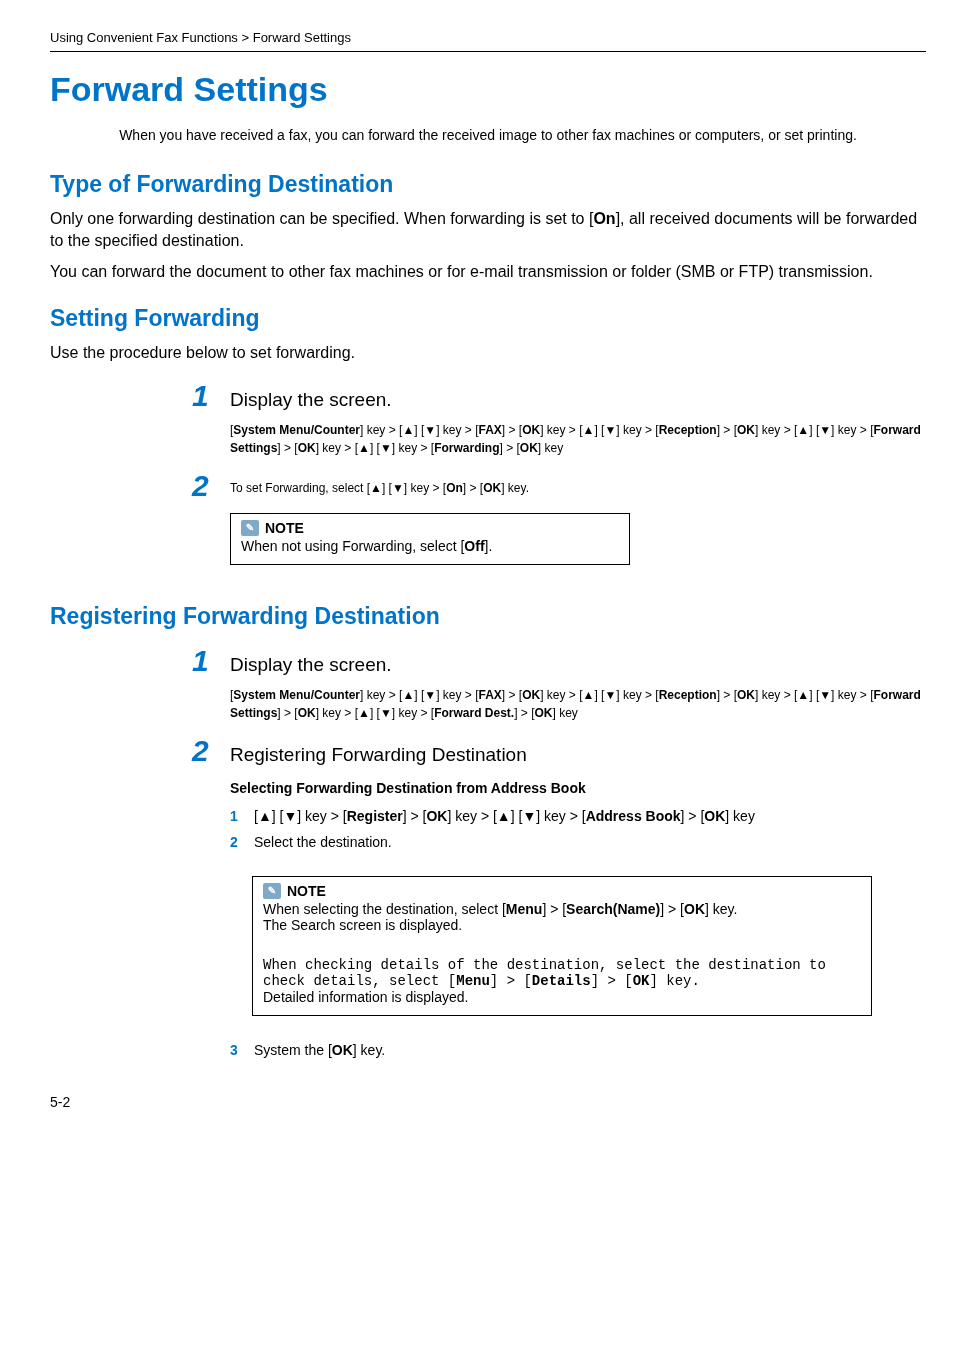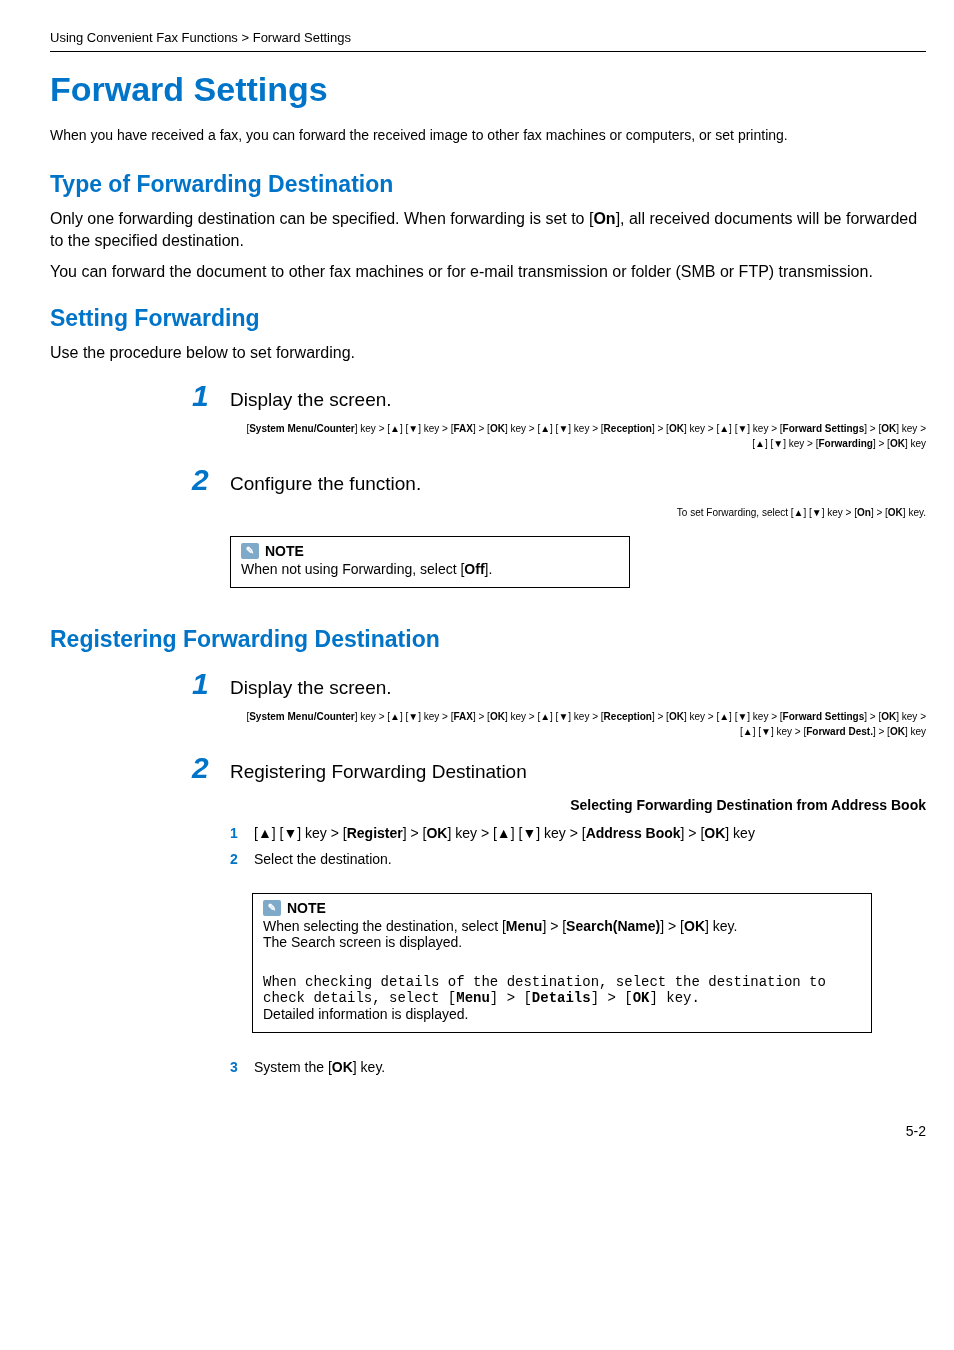--- a/index.html
+++ b/index.html
@@ -24,20 +24,21 @@
   }
   h1 {
     color: #0074C8;
     font-size: 34px;
     font-weight: bold;
     margin: 12px 0 18px 0;
   }
   .intro {
     font-size: 14px;
     margin-bottom: 28px;
+    text-align: center;
   }
   h2 {
     color: #0074C8;
     font-size: 23px;
     font-weight: bold;
     margin: 22px 0 10px 0;
   }
   .para {
     font-size: 16px;
     line-height: 1.4;
@@ -60,23 +61,22 @@
     font-weight: bold;
     font-style: italic;
     font-family: Arial, Helvetica, sans-serif;
   }
   .step-title {
     font-size: 19px;
     font-weight: normal;
     margin-bottom: 10px;
   }
   .step-text {
-    font-size: 10px;
+    font-size: 12px;
     line-height: 1.5;
-    text-align: right;
   }
   .note-box {
     border: 1px solid #000;
     margin: 16px 0;
     padding: 6px 10px 10px 10px;
     font-size: 14px;
     display: inline-block;
     min-width: 560px;
     box-sizing: border-box;
   }
@@ -102,43 +102,42 @@
     border-radius: 2px;
   }
   .note-label {
     font-weight: bold;
     font-size: 14px;
   }
   .sub-bold {
     font-weight: bold;
     font-size: 14px;
     margin: 14px 0 12px 0;
-    text-align: right;
   }
   .numlist {
     margin: 10px 0;
   }
   .numlist-item {
     display: flex;
     gap: 12px;
     margin: 10px 0;
     font-size: 14px;
   }
   .numlist-num {
     color: #0074C8;
     font-weight: bold;
     min-width: 12px;
   }
   .inner-note {
     margin-left: 22px;
   }
   .pagenum {
-    text-align: right;
-    font-size: 14px;
-    margin-top: 48px;
+    text-align: left;
+    font-size: 14px;
+    margin-top: 36px;
   }
   b { font-weight: bold; }
 </style>
 </head>
 <body>
 
 <div class="page">
 
   <div class="breadcrumb">Using Convenient Fax Functions &gt; Forward Settings</div>
   <hr class="hr-top">
@@ -159,21 +158,20 @@
     <div class="step">
       <div class="step-num">1</div>
       <div class="step-title">Display the screen.</div>
       <div class="step-text">
         <span>[</span><b>System Menu/Counter</b><span>] key &gt; [▲] [▼] key &gt; [</span><b>FAX</b><span>] &gt; [</span><b>OK</b><span>] key &gt; [▲] [▼] key &gt; [</span><b>Reception</b><span>] &gt; [</span><b>OK</b><span>] key &gt; [▲] [▼] key &gt; [</span><b>Forward Settings</b><span>] &gt; [</span><b>OK</b><span>] key &gt; [▲] [▼] key &gt; [</span><b>Forwarding</b><span>] &gt; [</span><b>OK</b><span>] key</span>
       </div>
     </div>
 
     <div class="step">
       <div class="step-num">2</div>
-      <div class="step-title">Configure the function.</div>
       <div class="step-text">
         <span>To set Forwarding, select [▲] [▼] key &gt; [</span><b>On</b><span>] &gt; [</span><b>OK</b><span>] key.</span>
       </div>
 
       <div class="note-box" style="width:400px; min-width:0;">
         <div class="note-head">
           <span class="note-icon">✎</span>
           <span class="note-label">NOTE</span>
         </div>
         <div>

